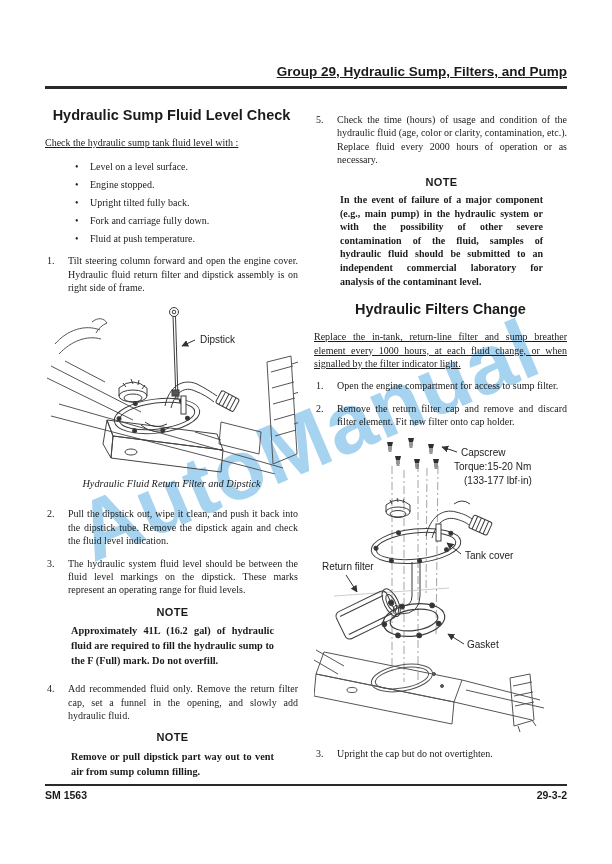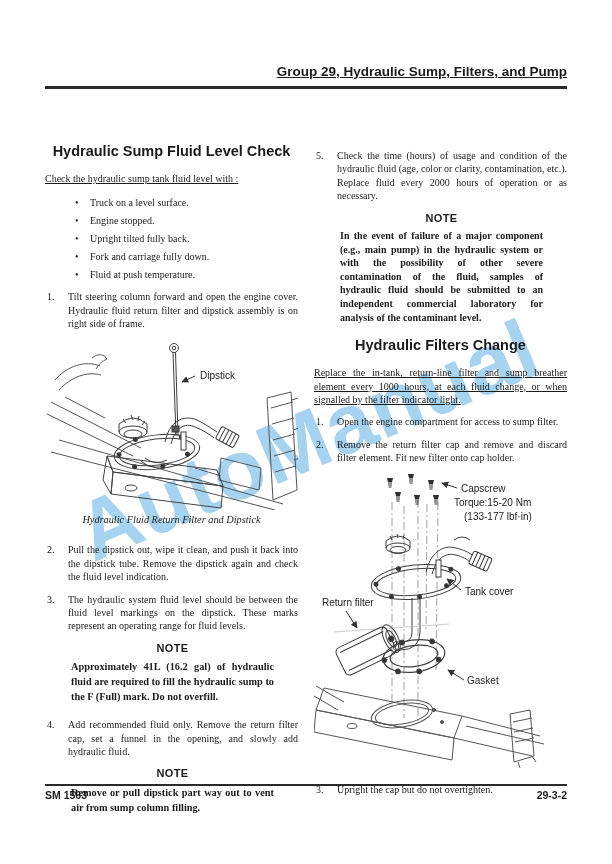--- a/index.html
+++ b/index.html
@@ -13,21 +13,21 @@
   
   .header-title{position:absolute;top:64px;right:45px;font-family:"Liberation Sans",sans-serif;
                 font-weight:bold;font-size:13.5px;z-index:2;text-decoration:underline;}
   .header-rule{position:absolute;left:45px;right:45px;top:86px;height:2.5px;background:#2a2a2a;z-index:2;}
   .footer-rule{position:absolute;left:45px;right:45px;top:784px;height:1.5px;background:#2a2a2a;z-index:2;}
   .footer-left{position:absolute;left:45px;top:789px;font-family:"Liberation Sans",sans-serif;
                font-weight:bold;font-size:10.5px;z-index:2;}
   .footer-right{position:absolute;right:45px;top:789px;font-family:"Liberation Sans",sans-serif;
                 font-weight:bold;font-size:10.5px;z-index:2;}
   
-  .col{position:absolute;width:253px;font-size:10px;line-height:13.4px;z-index:1;margin-top:36px;}
+  .col{position:absolute;width:253px;font-size:10px;line-height:13.4px;z-index:1;}
   .col-left{left:45px;top:107px;}
   .col-right{left:314px;top:113px;}
   h1.sec{font-family:"Liberation Sans",sans-serif;font-weight:bold;font-size:14.5px;
          text-align:center;margin:0 0 13px 0;line-height:16px;}
   p.intro{margin:0 0 9px 0;text-align:justify;text-decoration:underline;}
   ul.bullets{list-style:none;margin:0 0 7px 0;padding:0;}
   ul.bullets li{position:relative;padding-left:45px;line-height:17.8px;}
   ul.bullets li .dot{position:absolute;left:30px;}
   .step{position:relative;padding-left:23px;margin:0 0 9px 0;}
   .step .num{position:absolute;left:2px;}
@@ -52,21 +52,21 @@
   <div class="watermark" style="color: rgb(165, 211, 240);">AutoManual</div>
 
   <div class="header-title">Group 29, Hydraulic Sump, Filters, and Pump</div>
   <div class="header-rule"></div>
 
   <div class="col col-left">
     <h1 class="sec">Hydraulic Sump Fluid Level Check</h1>
     <p class="intro">Check the hydraulic sump tank fluid level with :</p>
 
     <ul class="bullets">
-      <li><span class="dot">•</span><span>Truck on a level surface.</span></li>
+      <li><span class="dot">•</span><span>Level on a level surface.</span></li>
       <li><span class="dot">•</span><span>Engine stopped.</span></li>
       <li><span class="dot">•</span><span>Upright tilted fully back.</span></li>
       <li><span class="dot">•</span><span>Fork and carriage fully down.</span></li>
       <li><span class="dot">•</span><span>Fluid at push temperature.</span></li>
     </ul>
 
     <div class="step">
       <span class="num">1.</span>
       <span class="txt">Tilt steering column forward and open the engine cover. Hydraulic fluid return filter and dipstick assembly is on right side of frame.</span>
     </div>

